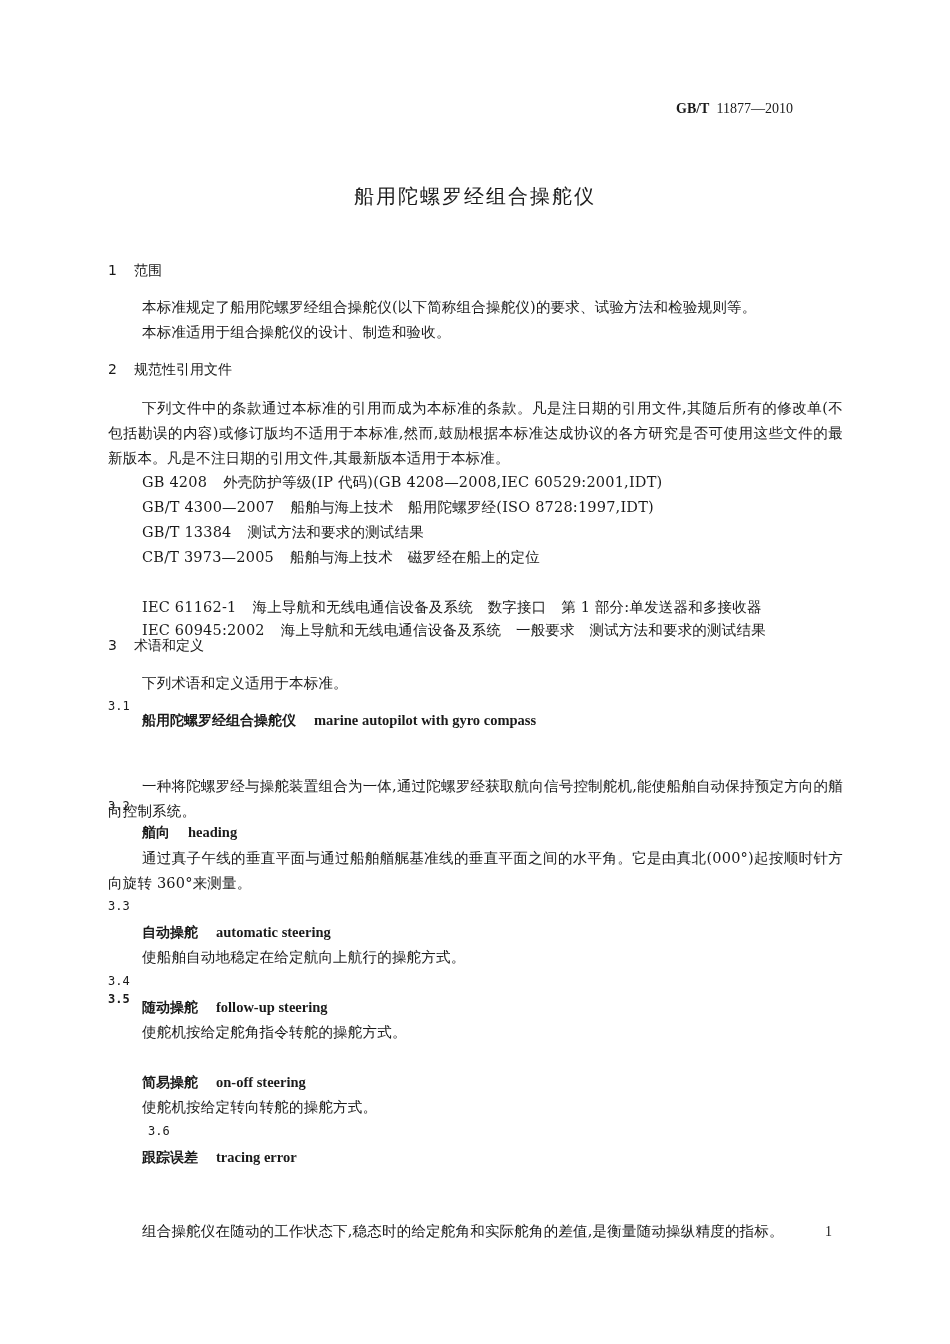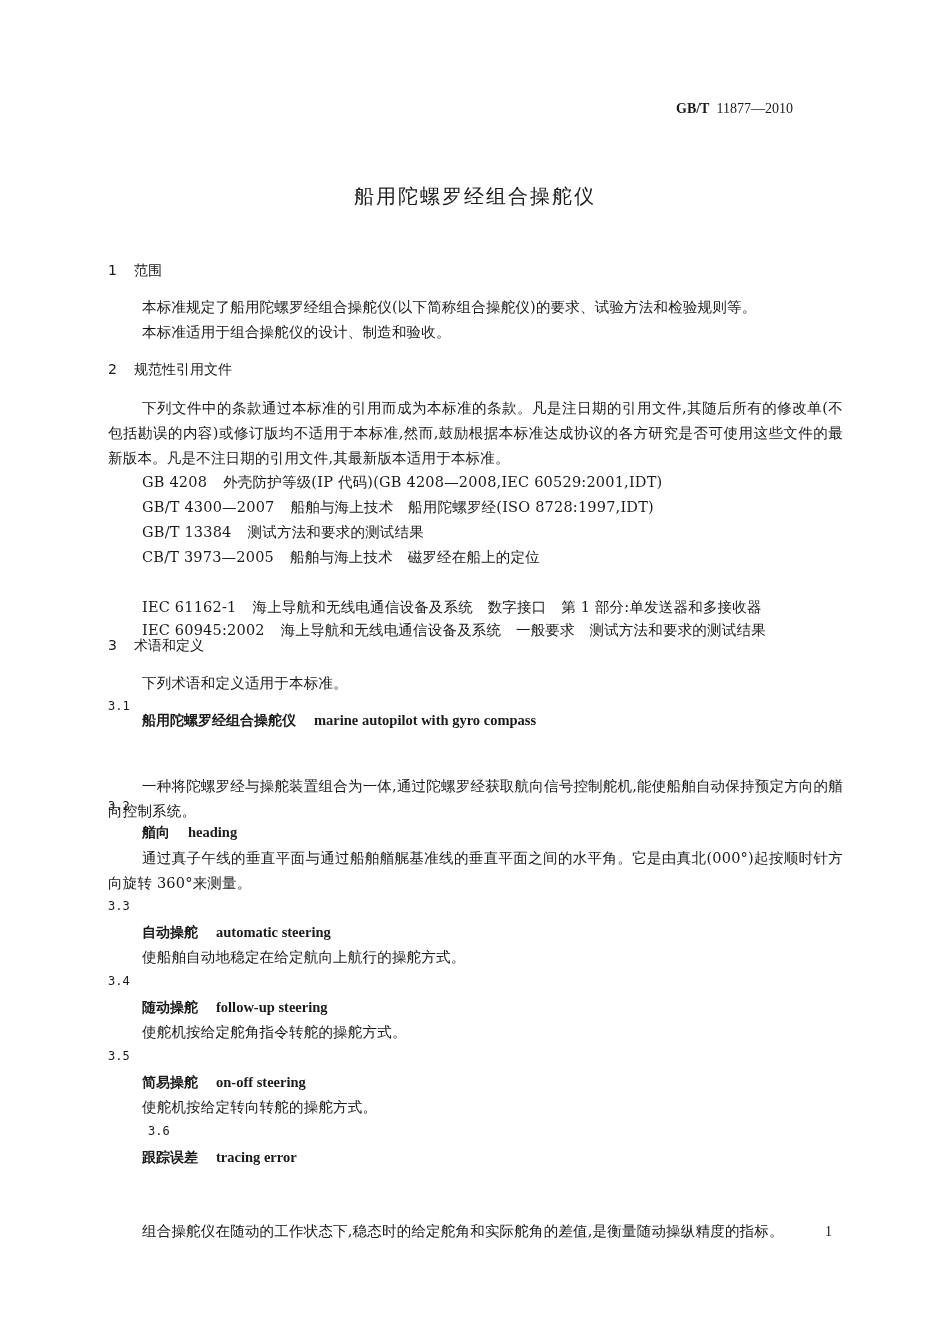--- a/index.html
+++ b/index.html
@@ -54,21 +54,21 @@
 <div class="abs p full" style="top:846px;">通过真子午线的垂直平面与通过船舶艏艉基准线的垂直平面之间的水平角。它是由真北(000°)起按顺时针方向旋转 360°来测量。</div>
 
 <div class="abs clause" style="top:899px;">3.3</div>
 <div class="abs term" style="top:924px;"><span>自动操舵</span><span class="en">automatic steering</span></div>
 <div class="abs p ind" style="top:948px;">使船舶自动地稳定在给定航向上航行的操舵方式。</div>
 
 <div class="abs clause" style="top:974px;">3.4</div>
 <div class="abs term" style="top:999px;"><span>随动操舵</span><span class="en">follow-up steering</span></div>
 <div class="abs p ind" style="top:1023px;">使舵机按给定舵角指令转舵的操舵方式。</div>
 
-<div class="abs clause" style="top:1049px;">3.5</div>
+<div class="abs clause" style="top:992px;font-weight:bold;">3.5</div>
 <div class="abs term" style="top:1074px;"><span>简易操舵</span><span class="en">on-off steering</span></div>
 <div class="abs p ind" style="top:1098px;">使舵机按给定转向转舵的操舵方式。</div>
 
 <div class="abs clause" style="top:1124px;margin-left:40px;">3.6</div>
 <div class="abs term" style="top:1149px;"><span>跟踪误差</span><span class="en">tracing error</span></div>
 <div class="abs p full" style="top:1171px;margin-top:48px;">组合操舵仪在随动的工作状态下,稳态时的给定舵角和实际舵角的差值,是衡量随动操纵精度的指标。</div>
 
 <div class="abs pageno">1</div>
 
 </body></html>

